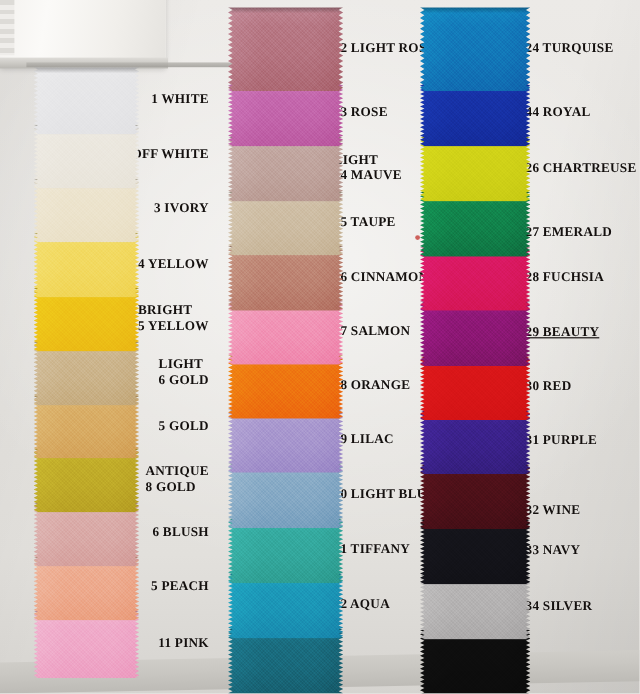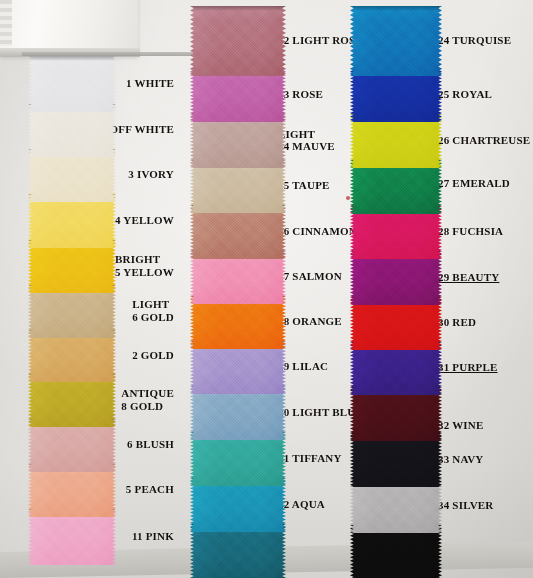--- a/index.html
+++ b/index.html
@@ -351,21 +351,21 @@
       </div>
       <div class="label" style="top: 253px;">
         <span class="ln">BRIGHT</span>
         <span class="ln">5  YELLOW</span>
       </div>
       <div class="label" style="top: 298px;">
         <span class="ln">LIGHT</span>
         <span class="ln">6  GOLD</span>
       </div>
       <div class="label" style="top: 348.75px;">
-        <span class="ln">2  GOLD</span>
+        <span class="ln">5  GOLD</span>
       </div>
       <div class="label" style="top: 387px;">
         <span class="ln">ANTIQUE</span>
         <span class="ln">8  GOLD</span>
       </div>
       <div class="label" style="top: 438.25px;">
         <span class="ln">6  BLUSH</span>
       </div>
       <div class="label" style="top: 483.25px;">
         <span class="ln">5  PEACH</span>
@@ -411,38 +411,38 @@
       </div>
       <div class="label" style="top: 544.75px;">
         <span class="ln">23  JADE</span>
       </div>
     </div>
   <div class="labels" id="labels3">
       <div class="label" style="top: 33.75px;">
         <span class="ln">24  TURQUISE</span>
       </div>
       <div class="label" style="top: 87.75px;">
-        <span class="ln">25  ROYAL</span>
+        <span class="ln">44  ROYAL</span>
       </div>
       <div class="label" style="top: 133.75px;">
         <span class="ln">26  CHARTREUSE</span>
       </div>
-      <div class="label" style="top: 177px;">
+      <div class="label" style="top: 188px;">
         <span class="ln">27  EMERALD</span>
       </div>
       <div class="label" style="top: 225.25px;">
         <span class="ln">28  FUCHSIA</span>
       </div>
       <div class="label" style="top: 270.75px; text-decoration: underline;">
         <span class="ln">29  BEAUTY</span>
       </div>
       <div class="label" style="top: 316.25px;">
         <span class="ln">30  RED</span>
       </div>
-      <div class="label" style="top: 361.25px; text-decoration: underline;">
+      <div class="label" style="top: 361.25px;">
         <span class="ln">31  PURPLE</span>
       </div>
       <div class="label" style="top: 406.75px; margin-top: 12px;">
         <span class="ln">32  WINE</span>
       </div>
       <div class="label" style="top: 452.75px; font-family: Liberation Serif, serif;">
         <span class="ln">33  NAVY</span>
       </div>
       <div class="label" style="top: 498.75px;">
         <span class="ln">34  SILVER</span>

